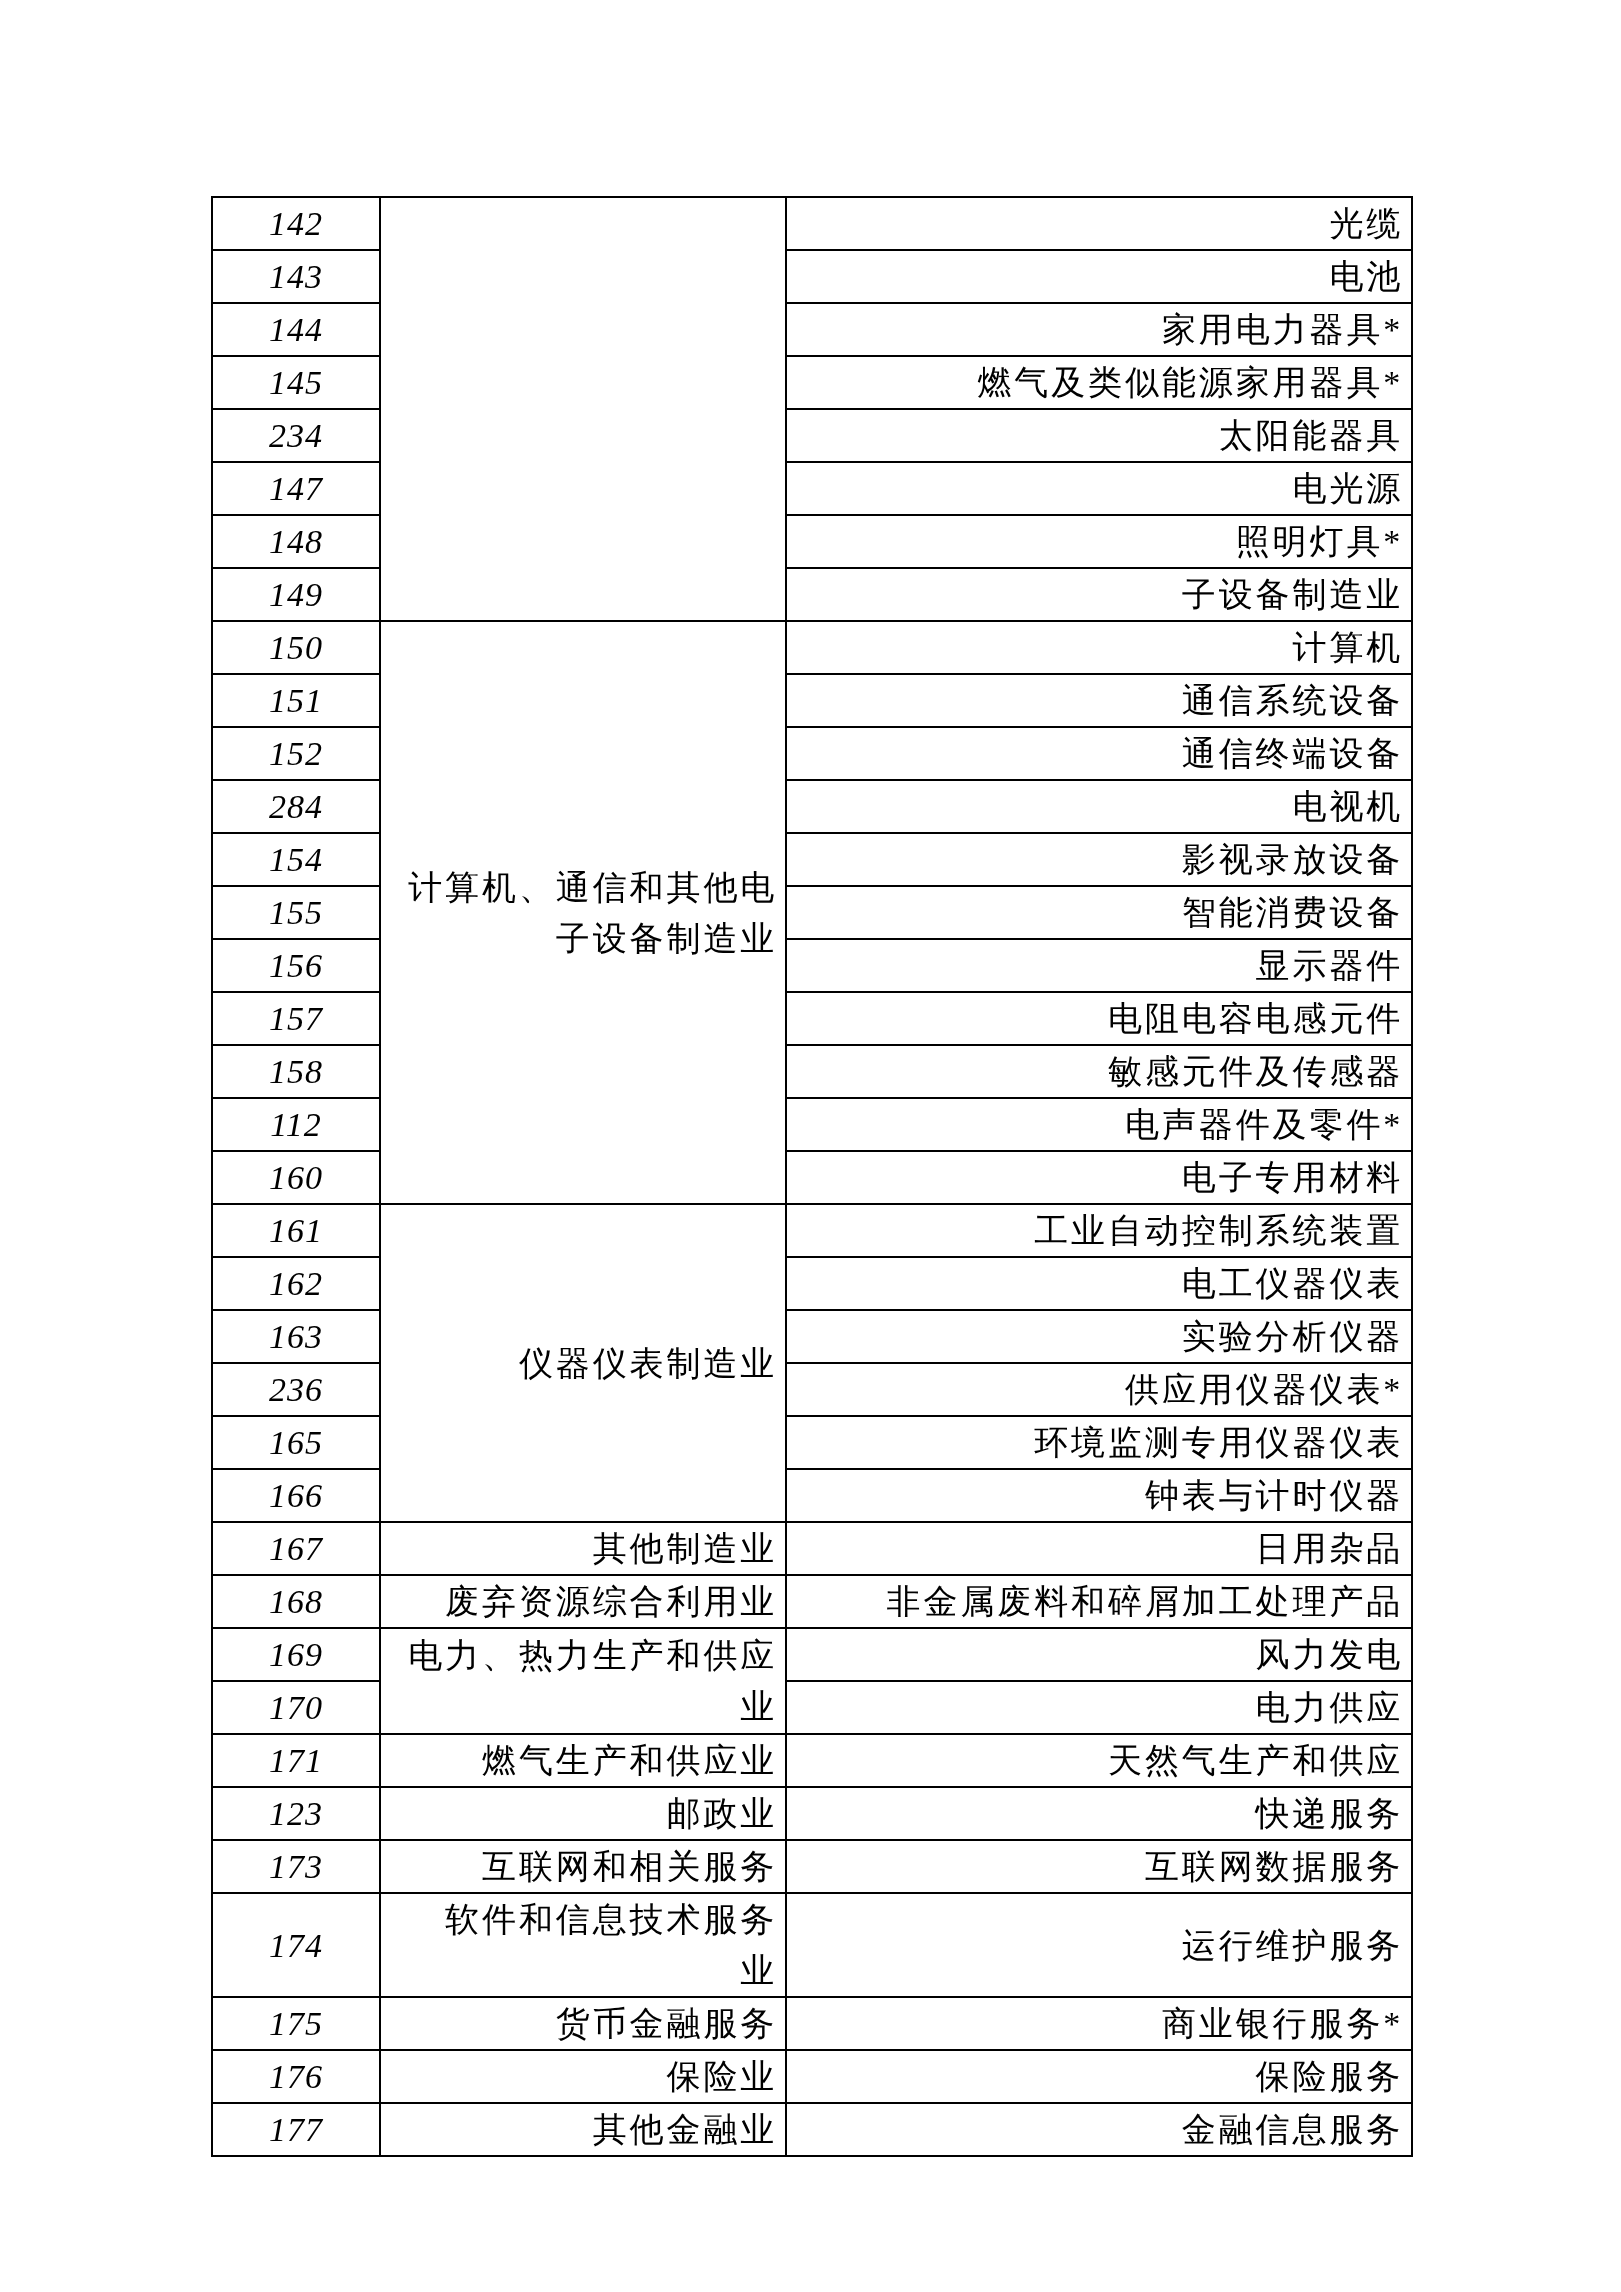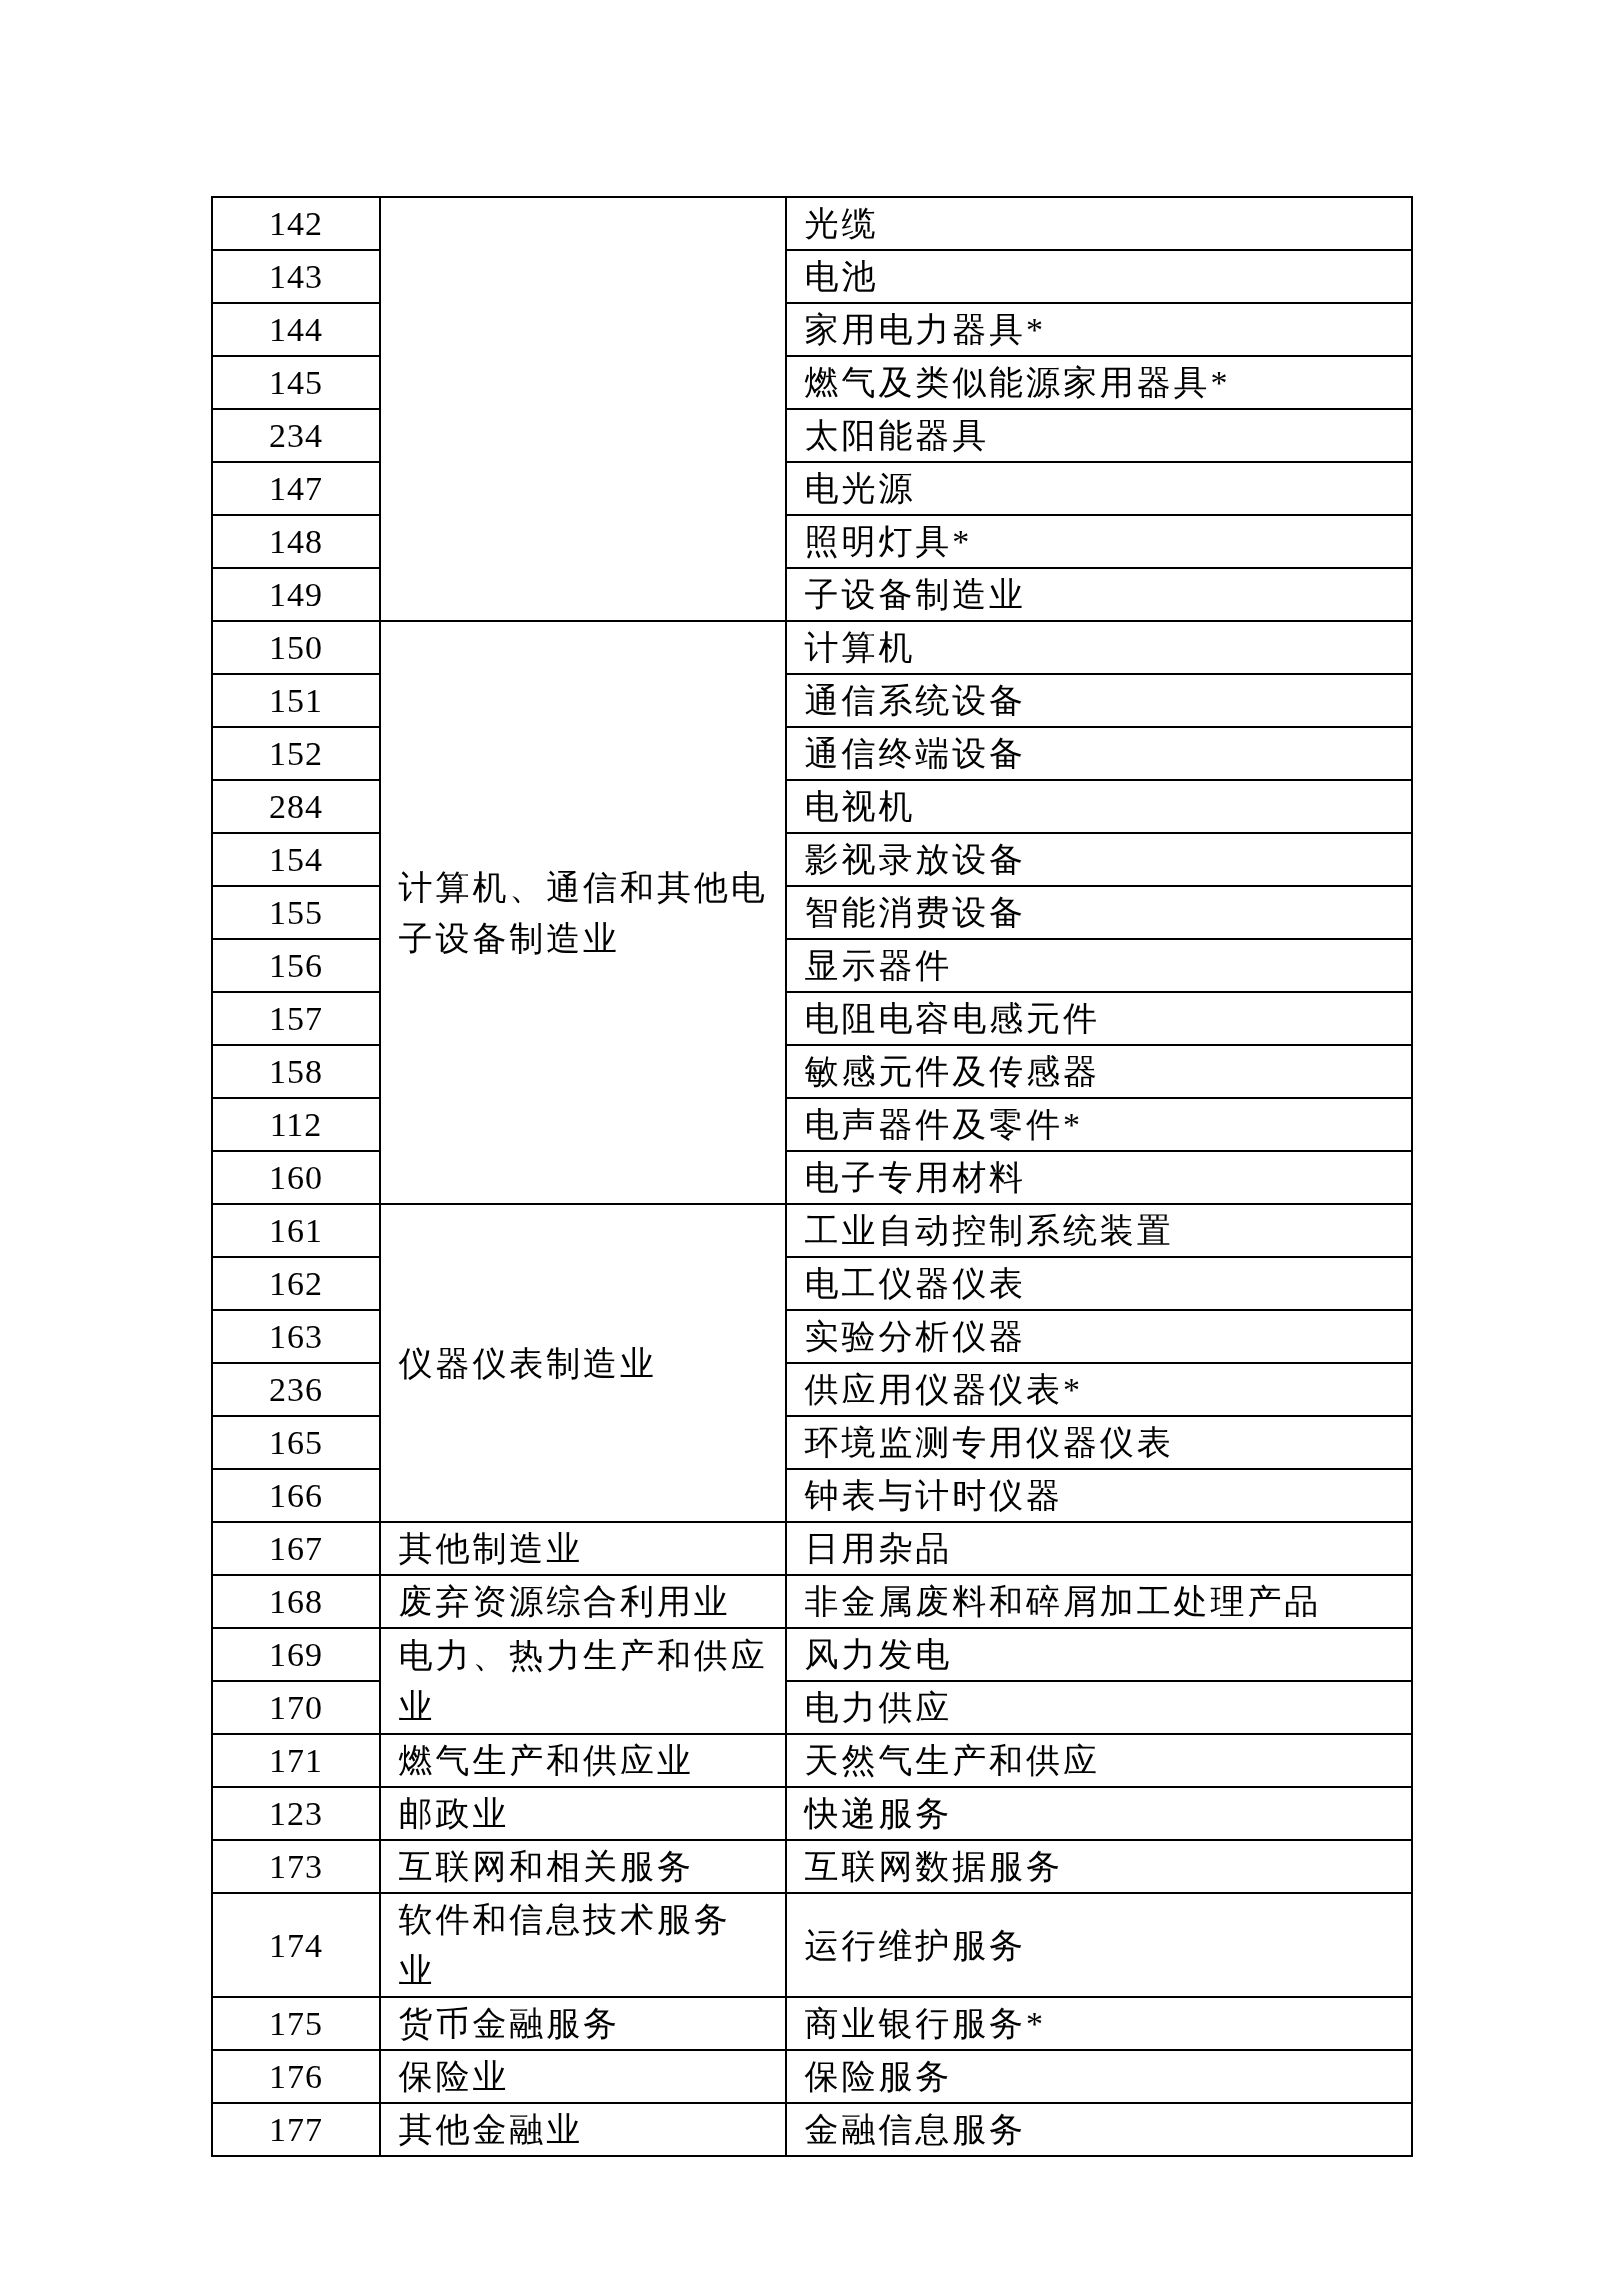--- a/index.html
+++ b/index.html
@@ -33,23 +33,24 @@
     color: #000000;
     font-family: "Liberation Serif", "DejaVu Serif", serif;
     font-size: 34px;
     line-height: 51px;
     overflow: hidden;
   }
   td.num {
     text-align: center;
     padding: 0 2px;
     letter-spacing: 1px;
+    font-style: italic;
   }
   td.industry, td.product {
-    text-align: left;
+    text-align: right;
     padding: 0 7.8px 0 17.6px;
     letter-spacing: 2.9px;
     white-space: pre-line;
   }
 </style>
 </head>
 <body>
 
 <div class="page">
   <table class="doc">

